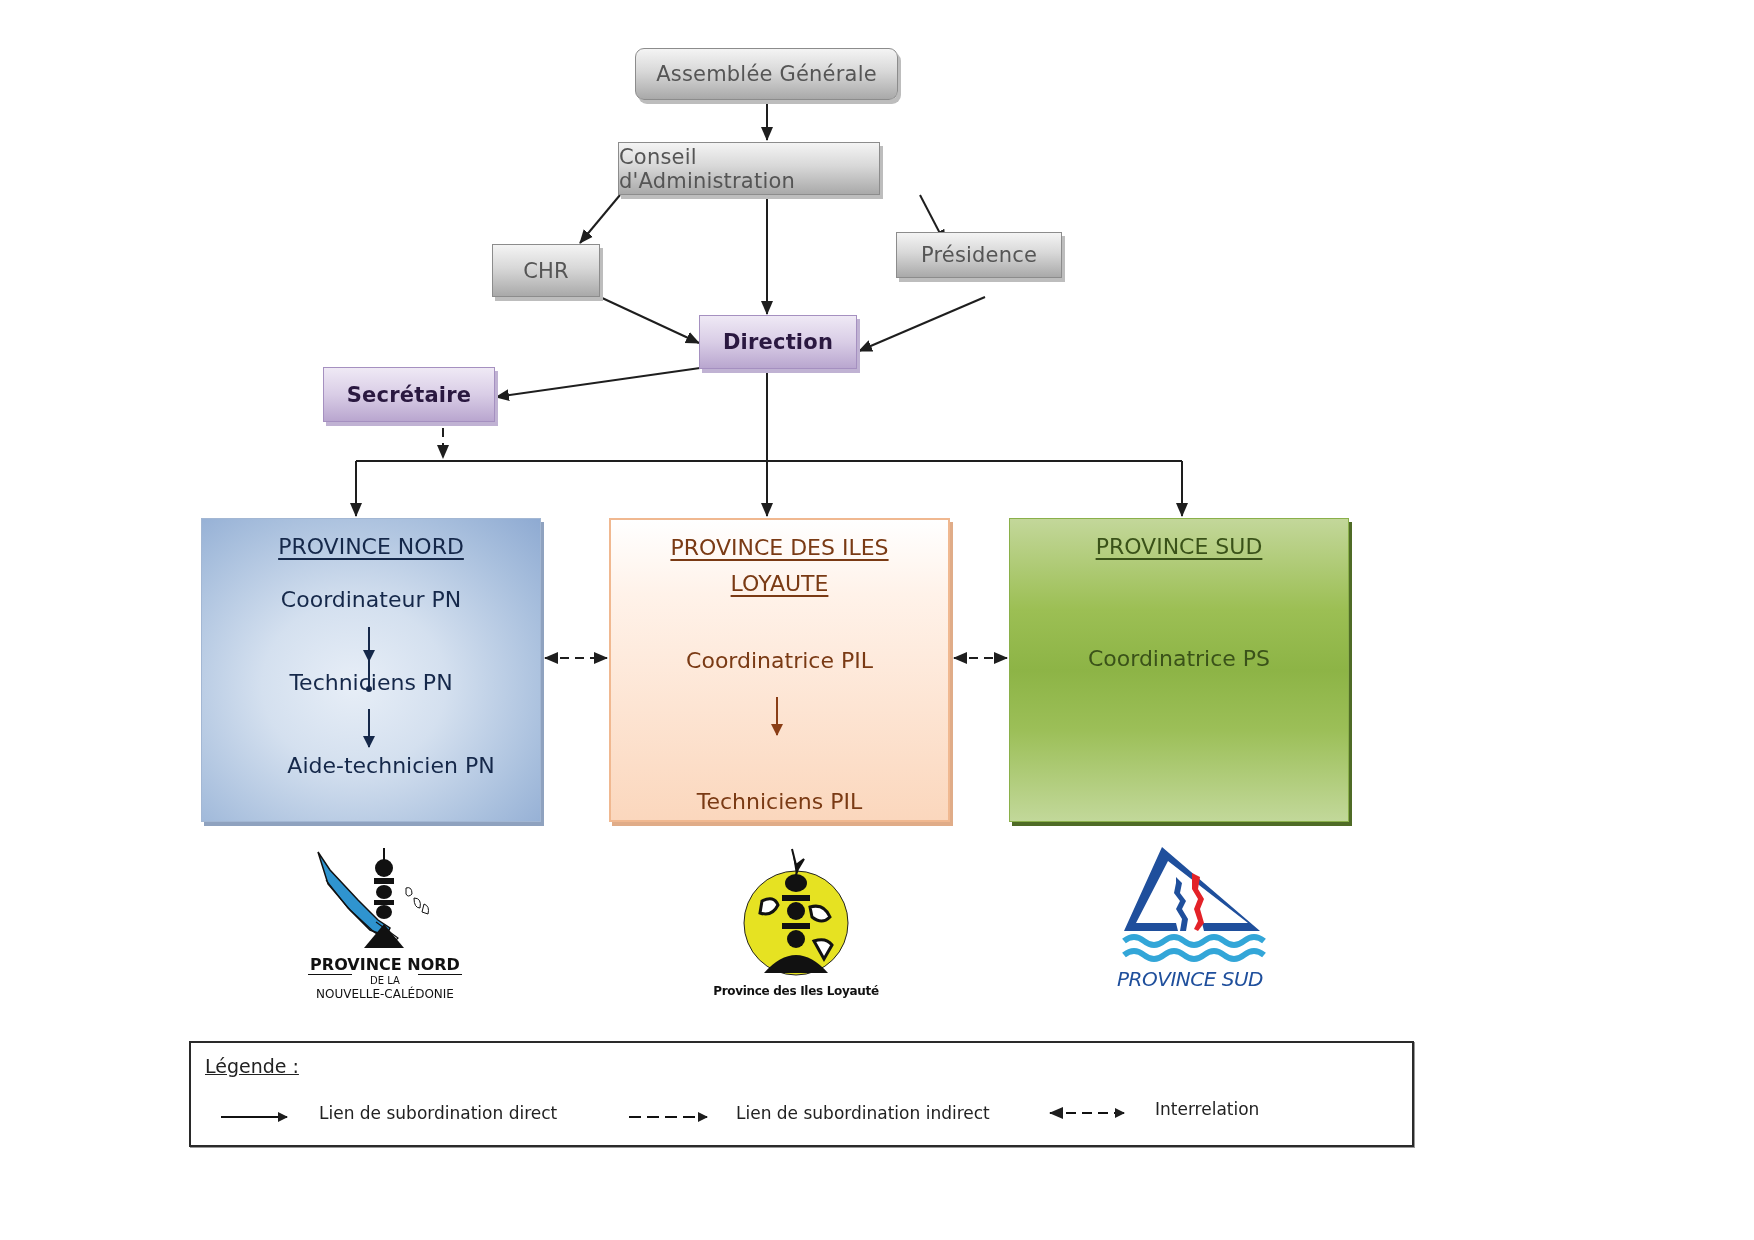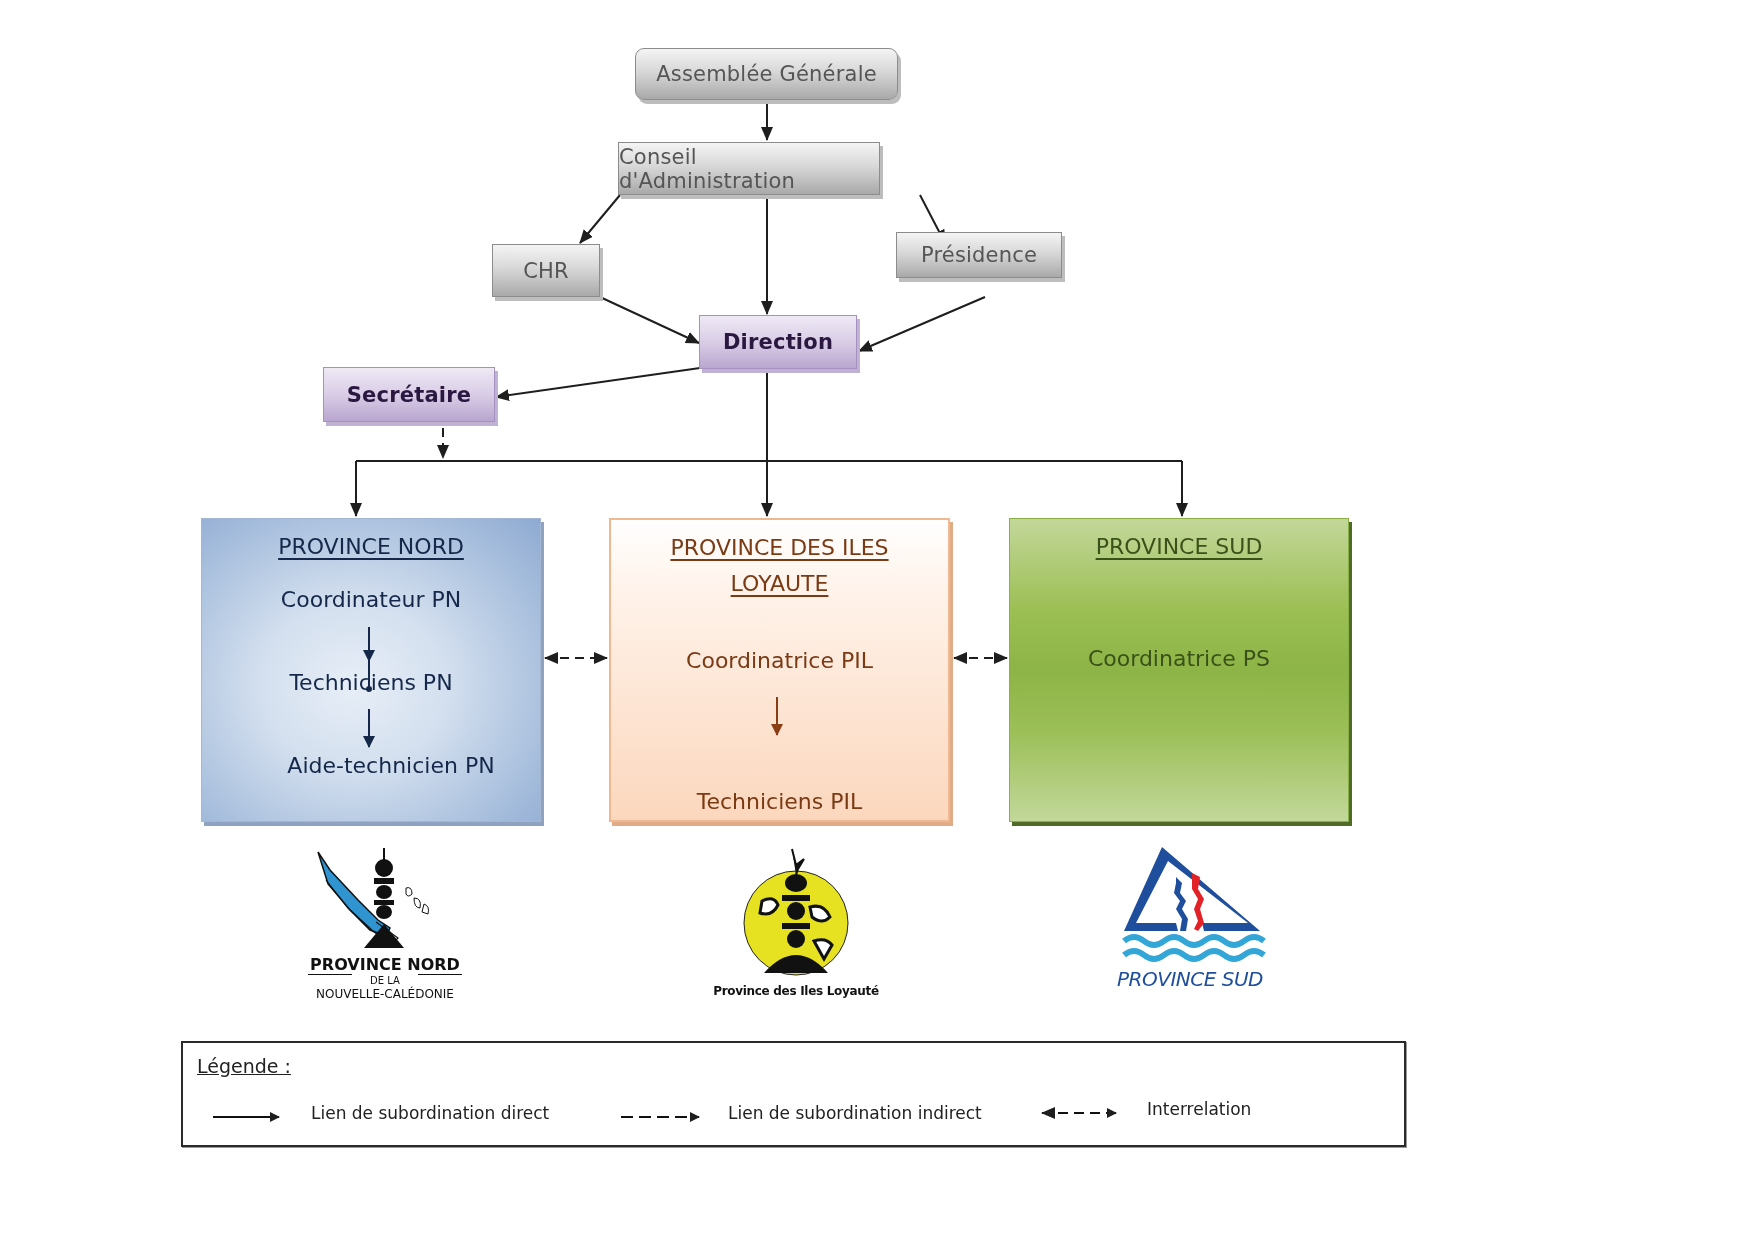--- a/index.html
+++ b/index.html
@@ -16,21 +16,21 @@
   .prov .title { font-size: 22px; text-decoration: underline; text-underline-offset: 4px; line-height: 36px; }
   .prov .role { position: absolute; left: 0; right: 0; font-size: 22px; }
   .pn { background: radial-gradient(ellipse at 45% 55%, #e7eef7 0%, #d4e0ef 35%, #a8bfdd 75%, #8eaad2 100%);
         border: 1.5px solid #a3b7d3; color: #15284a; box-shadow: 3px 4px 0 #8fa2bf; }
   .pil { background: linear-gradient(to bottom, #ffffff 0%, #fff2e9 25%, #fbd7bd 100%);
          border: 2px solid #f0b890; color: #7a3a14; box-shadow: 3px 4px 0 #e0ac88; }
   .ps { background: linear-gradient(to bottom, #c3d79a 0%, #9cbf54 30%, #8db446 50%, #9cbf58 70%, #c2d89a 100%);
         border: 1.5px solid #8ab04a; color: #3a5219; box-shadow: 3px 4px 0 #4f6b26; }
   svg.wires { position: absolute; left: 0; top: 0; }
   .logo { position: absolute; text-align: center; }
-  .legend { position: absolute; left: 181px; top: 1041px; width: 1225px; height: 106px;
+  .legend { position: absolute; left: 189px; top: 1041px; width: 1225px; height: 106px;
             border: 2px solid #2a2a2a; box-sizing: border-box; box-shadow: 1px 1px 0 #999; }
   .legend .ltitle { position: absolute; left: 14px; top: 12px; font-size: 19px; text-decoration: underline;
                     color: #222; font-family: "DejaVu Sans", sans-serif; }
   .legend .ltext { position: absolute; top: 60px; font-size: 17px; color: #222; }
 </style>
 </head>
 <body>
 
 <svg class="wires" width="1754" height="1240">
   <defs>

